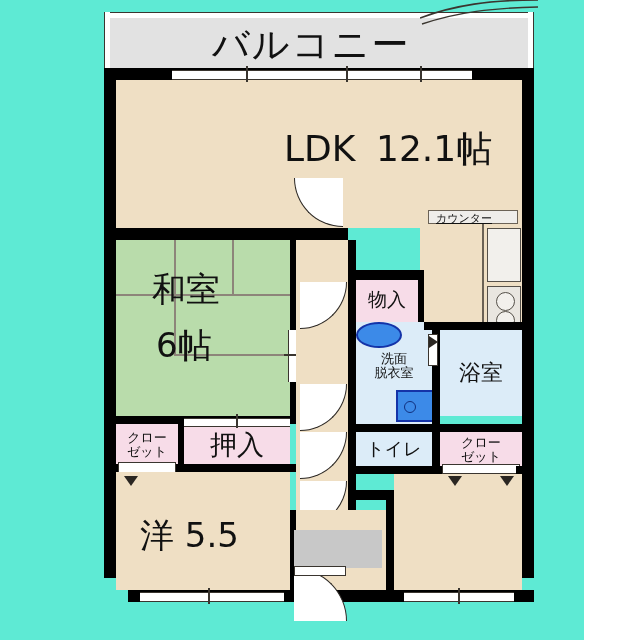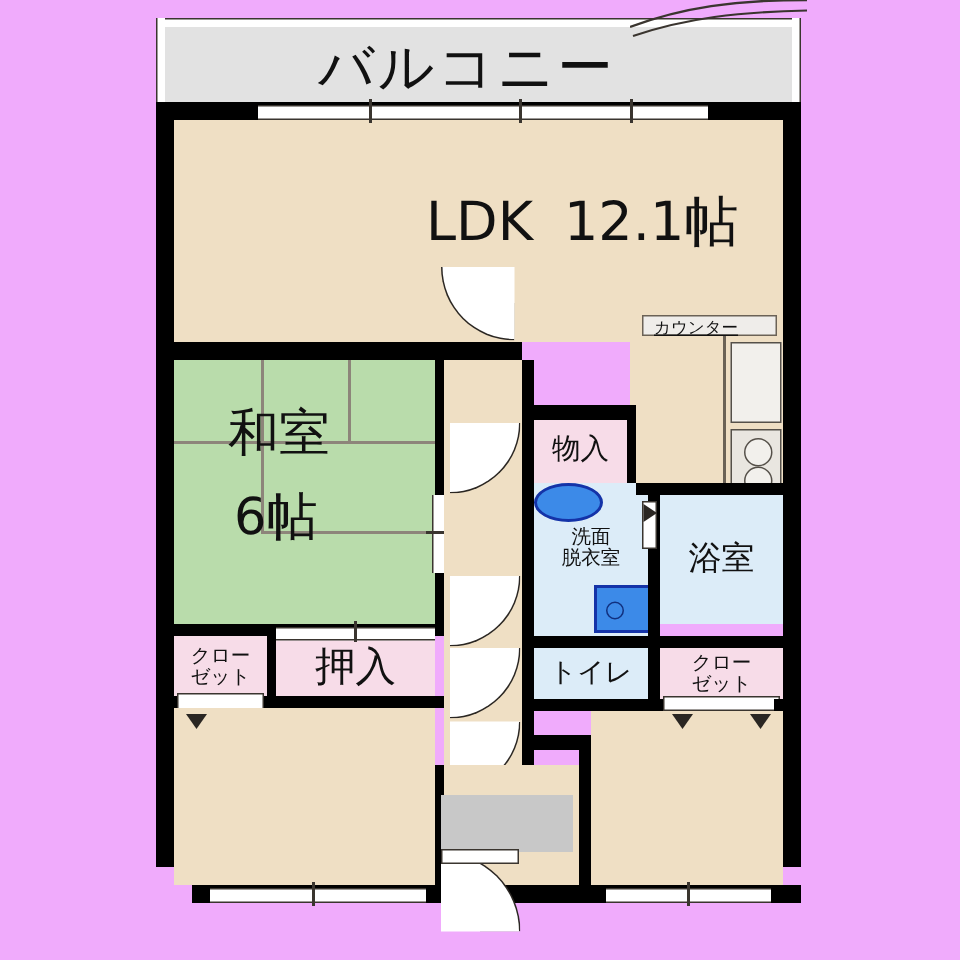--- a/index.html
+++ b/index.html
@@ -3,23 +3,23 @@
 <meta charset="utf-8">
 <title>Floor Plan</title>
 <style>
   html,body{margin:0;padding:0;background:#ffffff;}
   body{
     font-family:"DejaVu Sans","Liberation Sans",sans-serif;
     -webkit-font-smoothing:antialiased;
   }
   #plan{
     position:relative;
-    width:640px;
+    width:584px;
     height:640px;
-    background:#f0abfc;
+    background:#5eead4;
     overflow:hidden;
   }
   .abs{position:absolute;box-sizing:border-box;}
 
   
   .room      {background:#efdfc4;}
   .tatami    {background:#b9dcab;}
   .pink      {background:#f7dce8;}
   .water     {background:#dcecf8;}
   .balcony   {background:#e2e2e2;}
@@ -248,20 +248,21 @@
 
   <div class="abs pink" style="left:440px;top:432px;width:82px;height:34px;"></div>
   <div class="lbl t-tiny" style="left:440px;top:436px;width:82px;">
     <div>クロー</div>
     <div>ゼット</div>
   </div>
   <div class="abs wall" style="left:348px;top:466px;width:186px;height:8px;"></div>
   <div class="abs white" style="left:442px;top:464px;width:78px;height:10px;border:1.3px solid #3a352f;"></div>
 
   <div class="abs room" style="left:116px;top:472px;width:174px;height:118px;"></div>
+  <div class="lbl t-yo" style="left:140px;top:518px;">洋 5.5</div>
   <div class="door-tri-d" style="left:124px;top:476px;"></div>
 
   <div class="slider" style="left:140px;top:592px;width:144px;height:8px;"></div>
   <div class="sashline" style="left:208px;top:588px;width:1.6px;height:16px;"></div>
 
   <div class="abs room" style="left:296px;top:510px;width:96px;height:80px;"></div>
   <div class="abs wall" style="left:290px;top:510px;width:6px;height:92px;"></div>
   <div class="abs wall" style="left:386px;top:490px;width:8px;height:112px;"></div>
   <div class="abs wall" style="left:348px;top:490px;width:46px;height:10px;"></div>
   <div class="abs entry" style="left:294px;top:530px;width:88px;height:38px;"></div>

